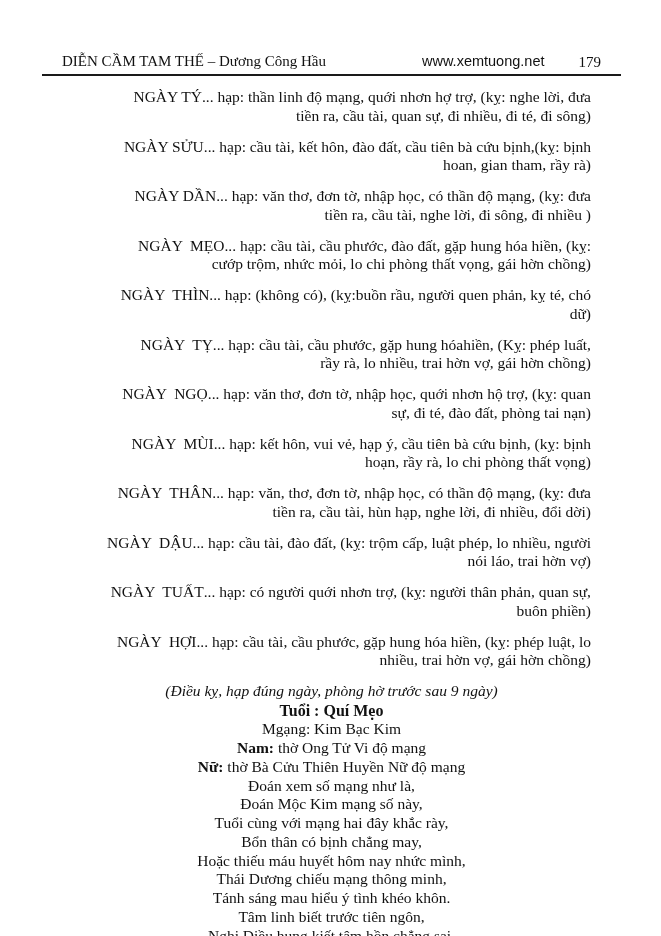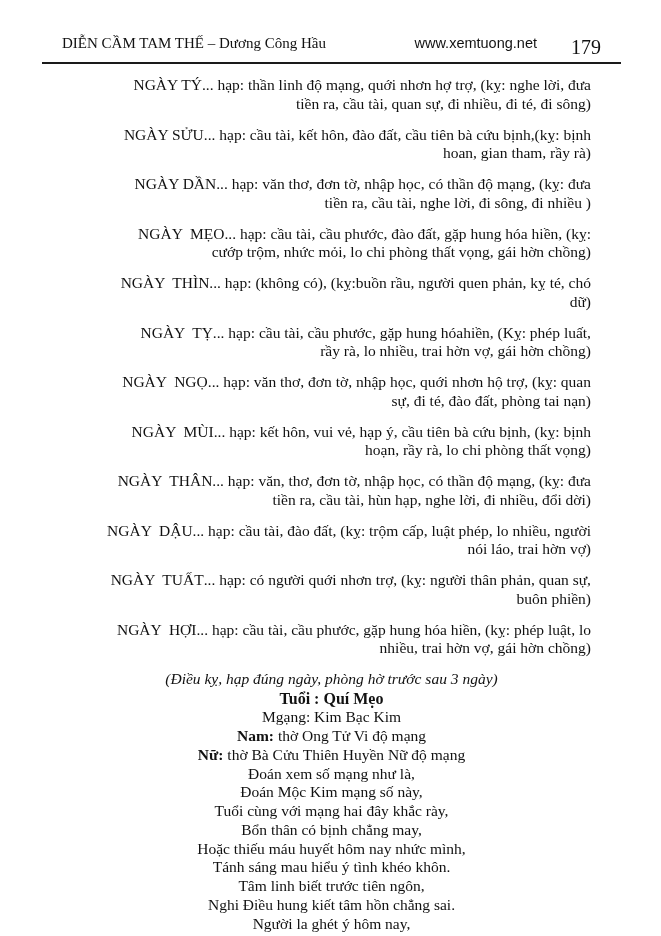--- a/index.html
+++ b/index.html
@@ -6,21 +6,21 @@
     margin: 0;
     padding: 0;
     background: #ffffff;
     color: #111111;
   }
   .page {
     width: 661px;
     height: 936px;
     box-sizing: border-box;
     background: #ffffff;
-    padding: 34px 58px 0 60px;
+    padding: 52px 58px 0 60px;
     font-family: "Liberation Serif", serif;
     font-size: 15.5px;
     line-height: 1.21;
     overflow: hidden;
   }
   .page-header {
     display: flex;
     align-items: baseline;
     justify-content: space-between;
     padding: 0 2px;
@@ -33,21 +33,21 @@
   .header-right {
     display: flex;
     align-items: flex-start;
     gap: 34px;
   }
   .header-site {
     font-family: "Liberation Sans", sans-serif;
     font-size: 14.5px;
   }
   .header-page-num {
-    font-size: 20px;
+    font-size: 15px;
   }
   .header-rule {
     border: none;
     border-top: 2px solid #1a1a1a;
     margin: 0 -18px 12px -18px;
   }
   .entry {
     margin: 12px;
     text-align: right;
   }
@@ -96,31 +96,32 @@
   <p class="entry"><span class="day">NGÀY  MẸO</span><span class="entry-text">...  hạp: cầu tài, cầu phước, đào đất, gặp hung hóa hiền, (kỵ: cướp trộm, nhức mỏi, lo chi phòng thất vọng, gái hờn chồng)</span></p>
   <p class="entry"><span class="day">NGÀY  THÌN</span><span class="entry-text">...  hạp: (không có), (kỵ:buồn rầu, người quen phản, kỵ té, chó dữ)</span></p>
   <p class="entry"><span class="day">NGÀY  TỴ</span><span class="entry-text">...  hạp: cầu tài, cầu phước, gặp hung hóahiền, (Kỵ: phép luất, rầy rà, lo nhiều, trai hờn vợ, gái hờn chồng)</span></p>
   <p class="entry"><span class="day">NGÀY  NGỌ</span><span class="entry-text">...  hạp: văn thơ, đơn tờ, nhập học, quới nhơn hộ trợ, (kỵ: quan sự, đi té, đào đất, phòng tai nạn)</span></p>
   <p class="entry"><span class="day">NGÀY  MÙI</span><span class="entry-text">...  hạp: kết hôn, vui vẻ, hạp ý, cầu tiên bà cứu bịnh, (kỵ: bịnh hoạn, rầy rà, lo chi phòng thất vọng)</span></p>
   <p class="entry"><span class="day">NGÀY  THÂN</span><span class="entry-text">...  hạp: văn, thơ, đơn tờ, nhập học, có thần độ mạng, (kỵ: đưa tiền ra, cầu tài, hùn hạp, nghe lời, đi nhiều, đổi dời)</span></p>
   <p class="entry"><span class="day">NGÀY  DẬU</span><span class="entry-text">...  hạp: cầu tài, đào đất, (kỵ: trộm cấp, luật phép, lo nhiều, người nói láo, trai hờn vợ)</span></p>
   <p class="entry"><span class="day">NGÀY  TUẤT</span><span class="entry-text">...  hạp: có người quới nhơn trợ, (kỵ: người thân phản, quan sự, buôn phiền)</span></p>
   <p class="entry"><span class="day">NGÀY  HỢI</span><span class="entry-text">...  hạp: cầu tài, cầu phước, gặp hung hóa hiền, (kỵ: phép luật, lo nhiều, trai hờn vợ, gái hờn chồng)</span></p>
 
-  <p class="note-italic">(Điều kỵ, hạp đúng ngày, phòng hờ trước sau 3 ngày)</p>
+  <p class="note-italic">(Điều kỵ, hạp đúng ngày, phòng hờ trước sau 9 ngày)</p>
 
   <p class="profile-title">Tuổi : Quí Mẹo</p>
   <p class="center-line">Mgạng: Kim Bạc Kim</p>
   <p class="center-line"><span class="lbl-bold">Nam:</span><span> thờ Ong Tử Vi độ mạng</span></p>
   <p class="center-line"><span class="lbl-bold">Nữ:</span><span> thờ Bà Cửu Thiên Huyền Nữ độ mạng</span></p>
 
   <p class="center-line">Đoán xem số mạng như là,</p>
   <p class="center-line">Đoán Mộc Kim mạng số này,</p>
   <p class="center-line">Tuổi cùng với mạng hai đây khắc rày,</p>
   <p class="center-line">Bổn thân có bịnh chẳng may,</p>
   <p class="center-line">Hoặc thiếu máu huyết hôm nay nhức mình,</p>
+  <p class="center-line">Thái Dương chiếu mạng thông minh,</p>
   <p class="center-line">Tánh sáng mau hiểu ý tình khéo khôn.</p>
   <p class="center-line">Tâm linh biết trước tiên ngôn,</p>
   <p class="center-line">Nghi Điều hung kiết tâm hồn chẳng sai.</p>
   <p class="center-line">Người la ghét ý hôm nay,</p>
   <p class="center-line">Thường bị kẻ phản cạnh rầy khí am.</p>
 
 </div>
 
 </body></html>

